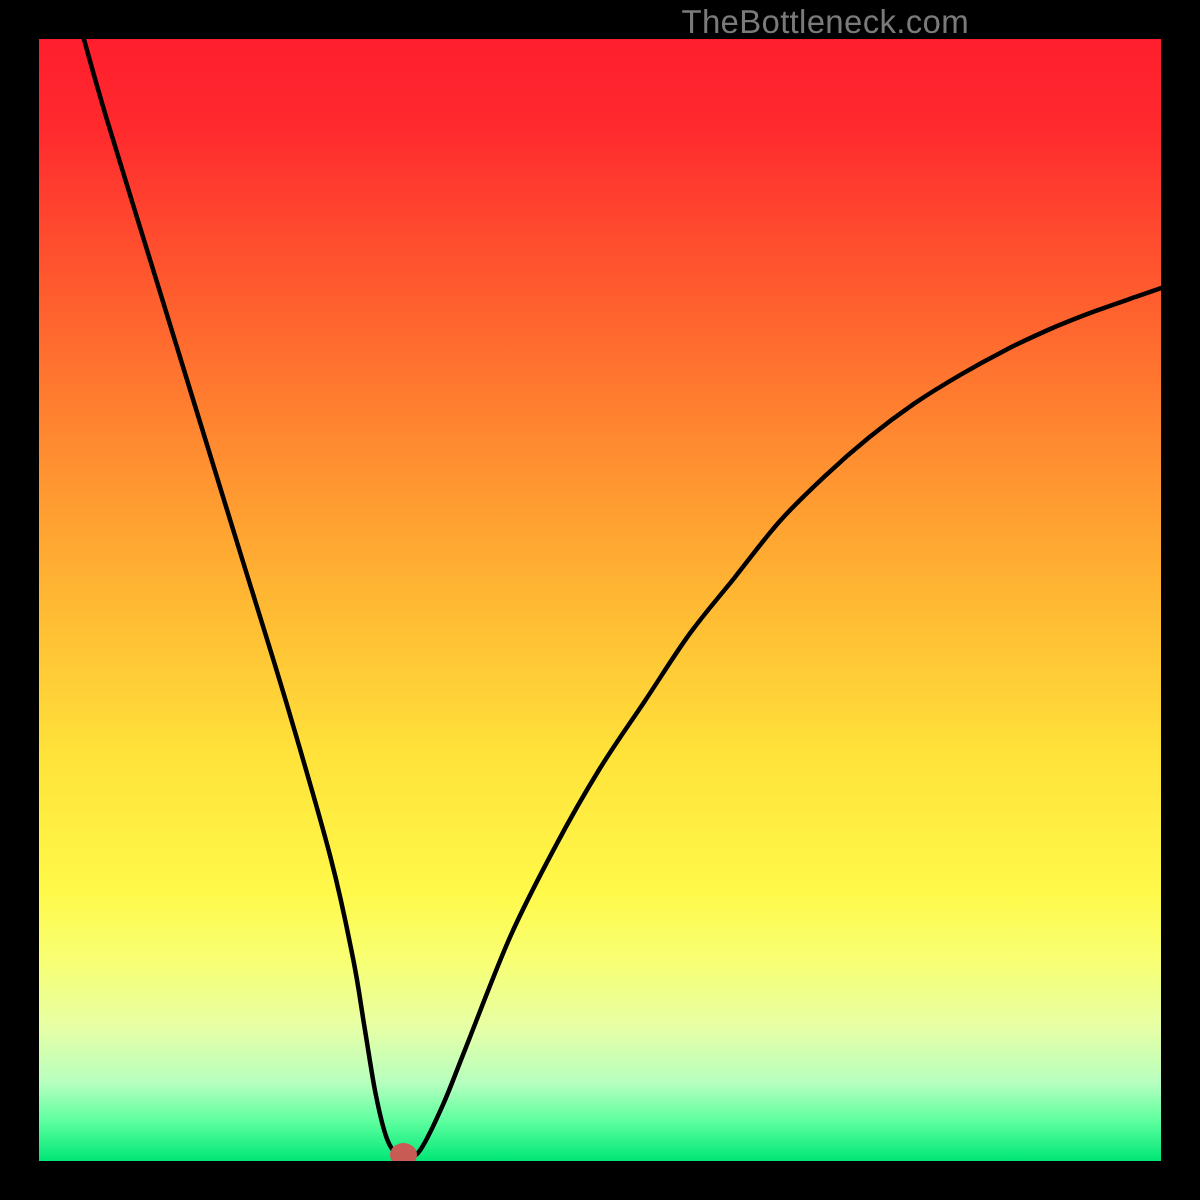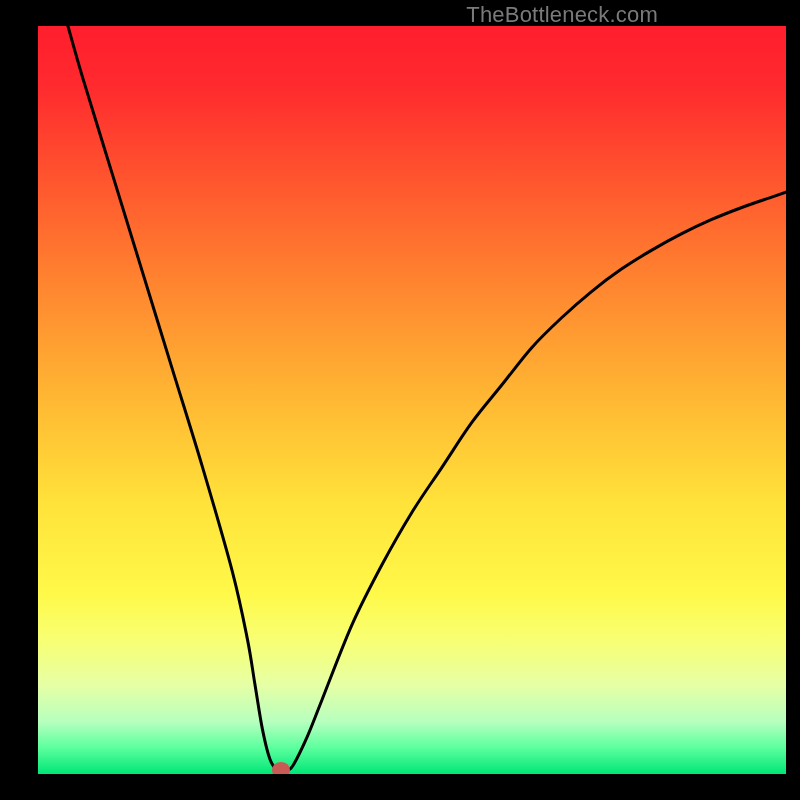--- a/index.html
+++ b/index.html
@@ -7,21 +7,21 @@
     padding: 0;
     width: 800px;
     height: 800px;
     background: #000;
     overflow: hidden;
     font-family: Arial, Helvetica, sans-serif;
   }
   .frame {
     position: absolute;
     top: 0;
-    left: 12px;
+    left: 0;
     width: 656px;
     height: 800px;
     box-sizing: border-box;
   }
   .plot-area {
     position: absolute;
     top: 26px;
     left: 26px;
     width: 748px;
     height: 748px;

